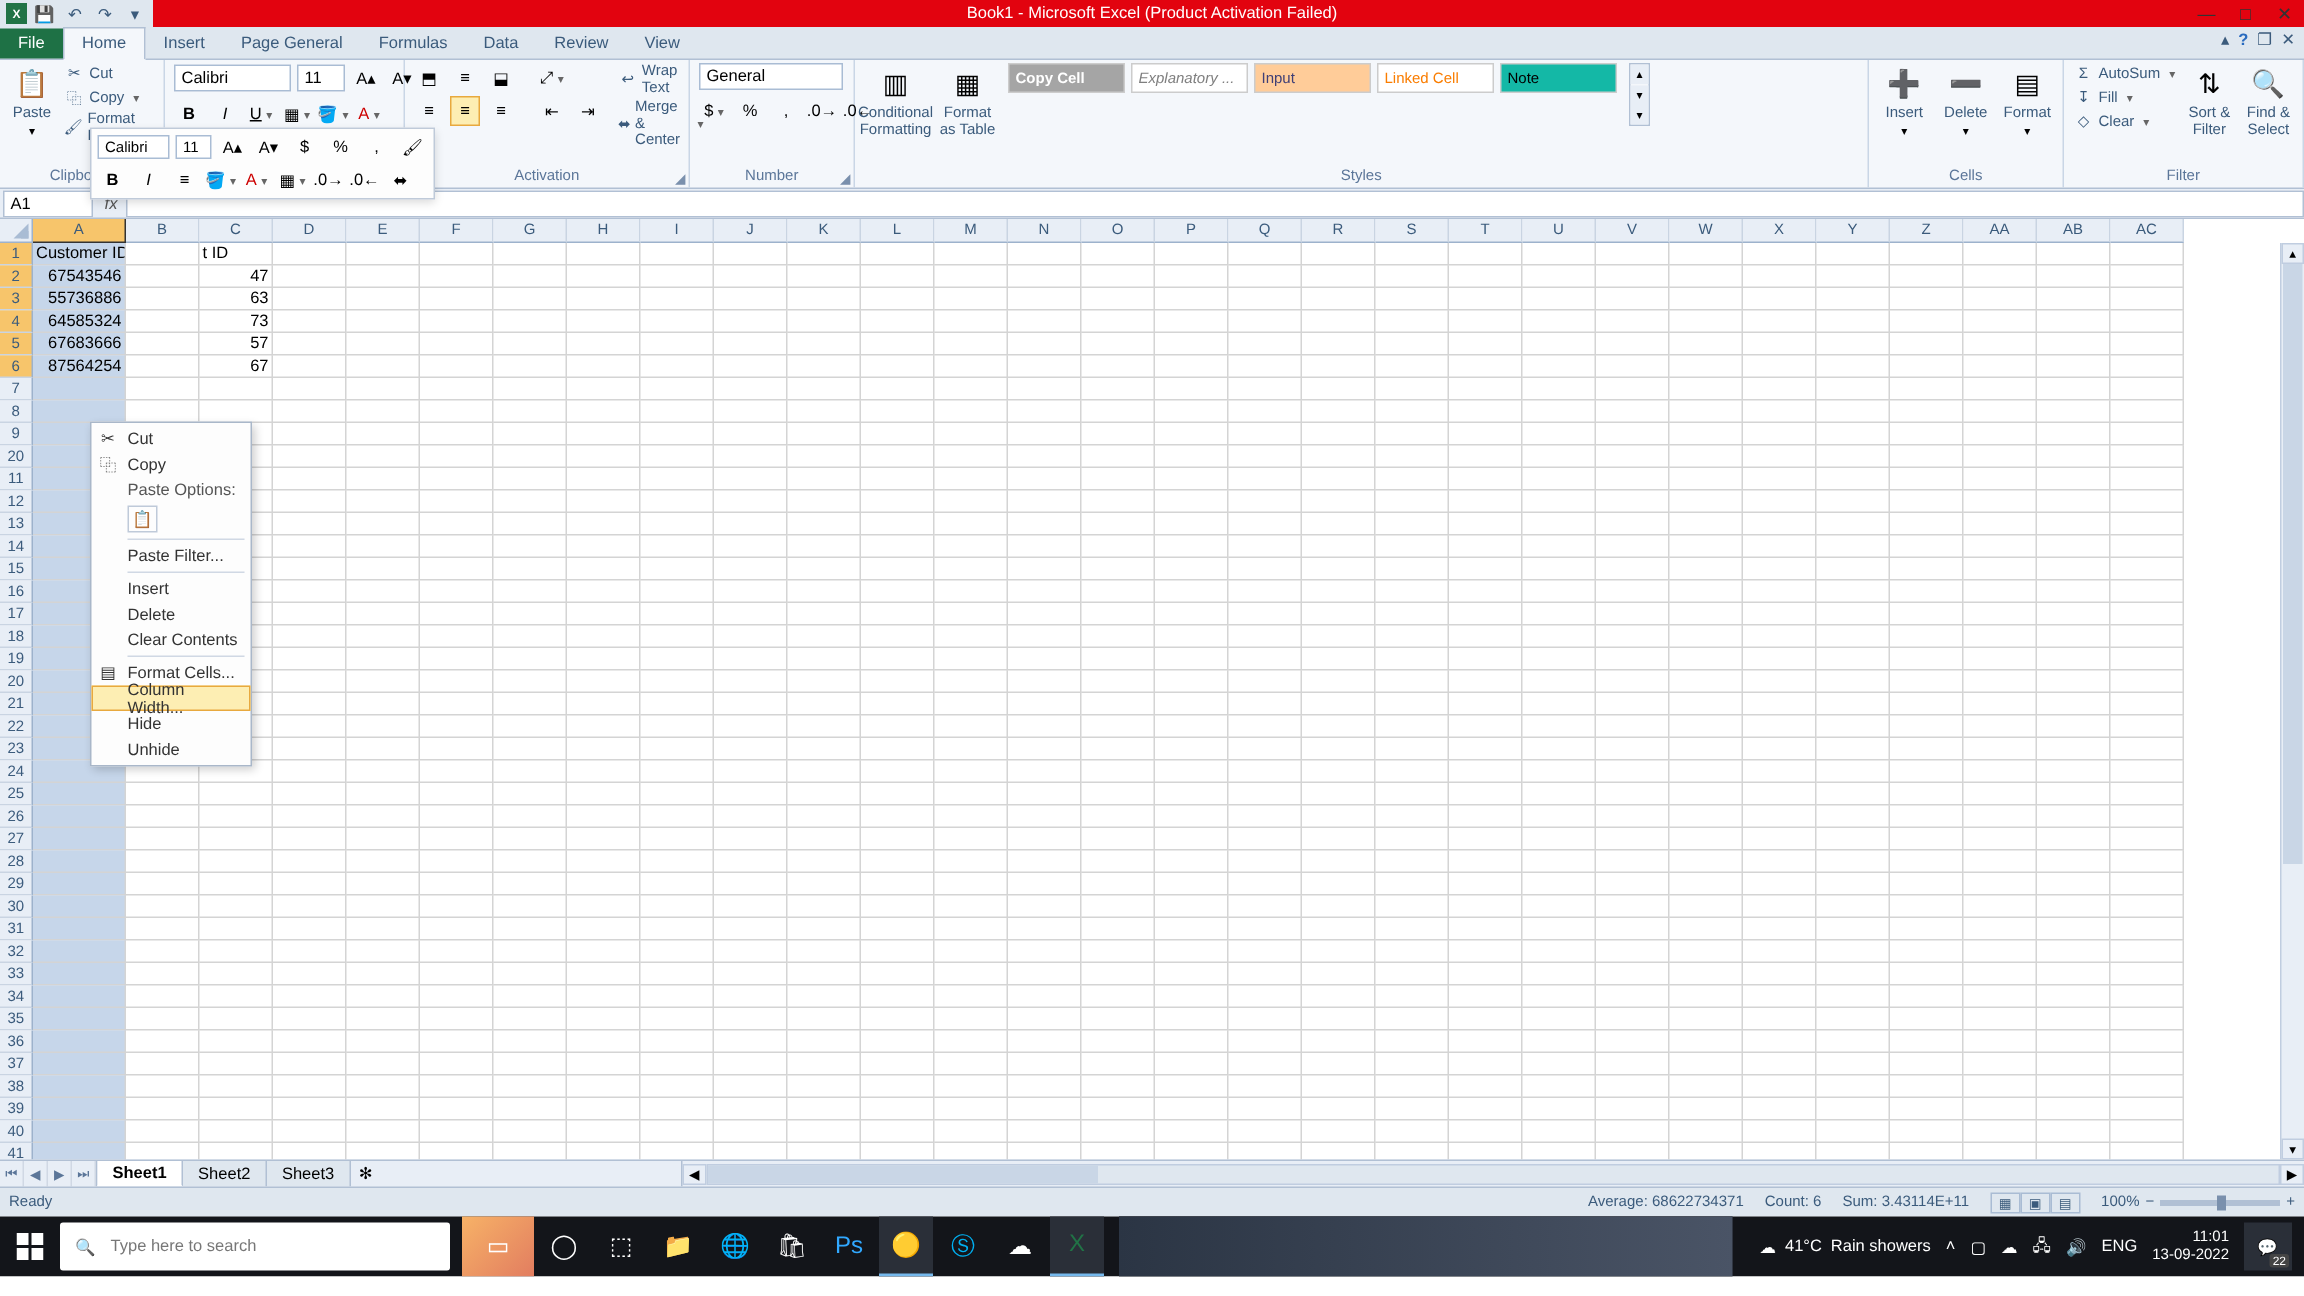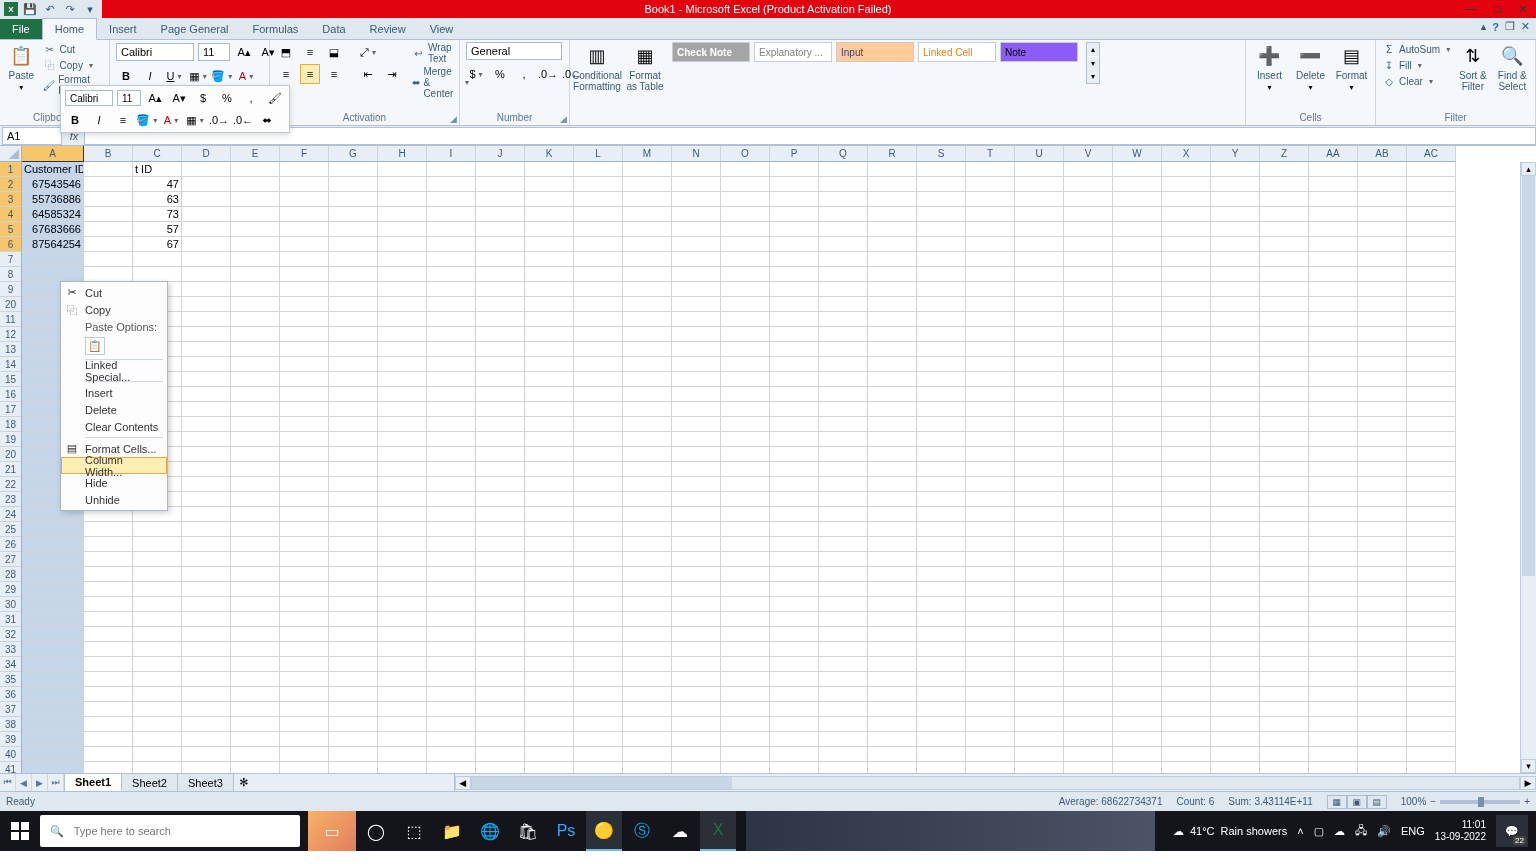--- a/index.html
+++ b/index.html
@@ -268,33 +268,34 @@
         <div class="lbl" style="white-space:pre-line">Conditional
 Formatting</div>
       </div>
       <div class="big-btn">
         <div class="ico">▦</div>
         <div class="lbl" style="white-space:pre-line">Format
 as Table</div>
       </div>
       <div class="stack" style="gap:2px">
         <div class="row">
-          <div class="style-cell" style="background:#a5a5a5;color:#fff;font-weight:bold">Check Note</div>
-          <div class="style-cell" style="color:#7f7f7f">Explanatory ...</div>
+          <div class="style-cell" style="background:#a5a5a5;color:#fff;font-weight:bold">Copy Cell</div>
+          <div class="style-cell" style="font-style:italic;color:#7f7f7f">Explanatory ...</div>
           <div class="style-cell" style="background:#ffcc99;color:#3f3f76">Input</div>
           <div class="style-cell" style="color:#fa7d00">Linked Cell</div>
-          <div class="style-cell" style="background:#8b5cf6">Note</div>
+          <div class="style-cell" style="background:#14b8a6">Note</div>
         </div>
       </div>
       <div class="style-scroll">
         <div>▴</div>
         <div>▾</div>
         <div>▾</div>
       </div>
     </div>
+    <div class="rgroup-label"><span>Styles</span></div>
   </div>
 
   <div class="rgroup" style="width:130px">
     <div class="rgroup-body">
       <div class="big-btn" style="width:38px">
           <div class="ico">➕</div>
           <div class="lbl">Insert</div>
           <div style="font-size:8px">▾</div>
         </div>
       <div class="big-btn" style="width:38px">
@@ -1746,21 +1747,21 @@
         <span>Copy</span>
       </div>
     <div class="ctx-item header">
         <span>Paste Options:</span>
       </div>
     <div class="ctx-icon-row">
       <div class="pico">📋</div>
     </div>
     <div class="ctx-sep"></div>
     <div class="ctx-item">
-        <span>Linked Special...</span>
+        <span>Paste Filter...</span>
       </div>
     <div class="ctx-sep"></div>
     <div class="ctx-item">
         <span>Insert</span>
       </div>
     <div class="ctx-item">
         <span>Delete</span>
       </div>
     <div class="ctx-item">
         <span>Clear Contents</span>

